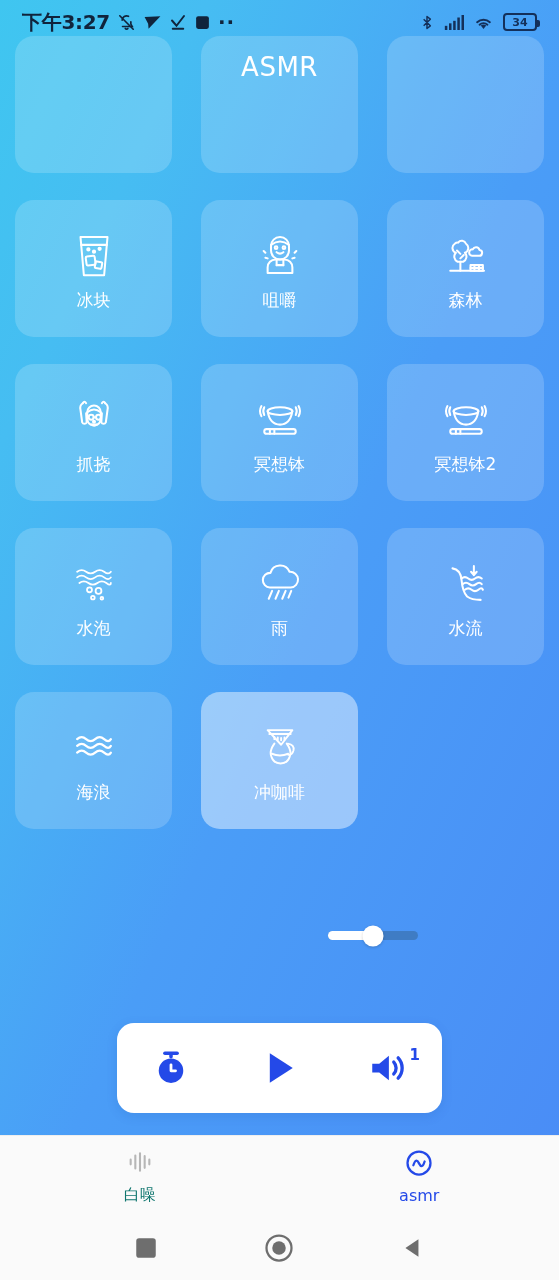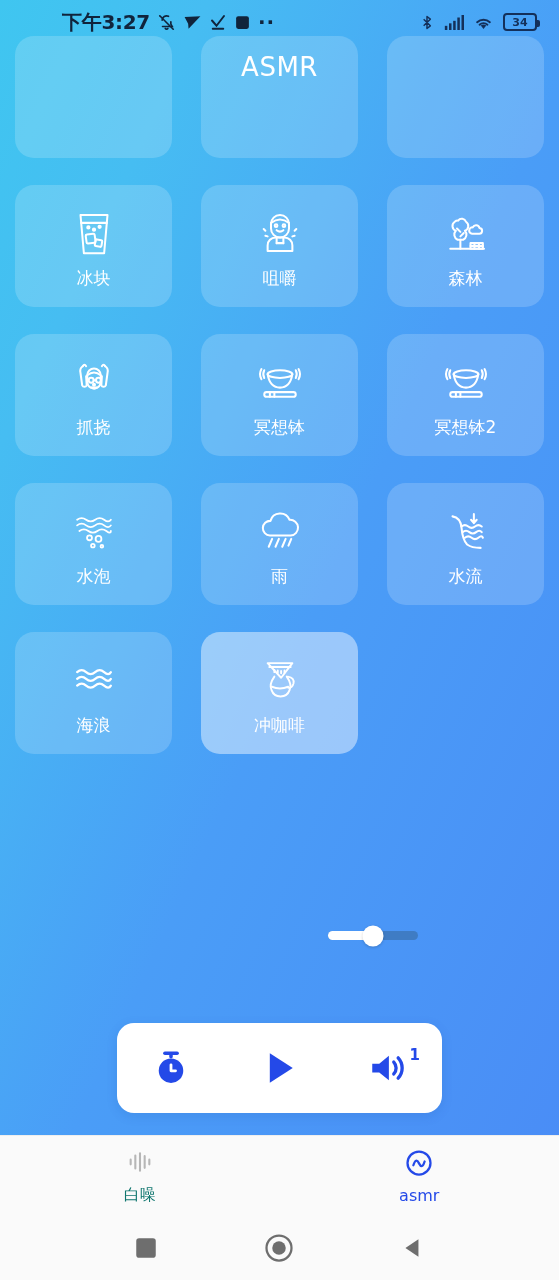--- a/index.html
+++ b/index.html
@@ -13,21 +13,21 @@
     overflow:hidden;
   }
 
   
   #statusbar{
     position:relative; height:44px; display:flex; align-items:center;
     padding:0 22px; color:#0f2a4a;
   }
   #sb-left{ display:flex; align-items:center; gap:7px; }
   #sb-right{ margin-left:auto; display:flex; align-items:center; gap:9px;text-align:right; }
-  .sb-time{ font-size:20px; font-weight:600; letter-spacing:-.3px; color:#10243c;margin-left:40px; }
+  .sb-time{ font-size:20px; font-weight:600; letter-spacing:-.3px; color:#10243c; }
   .sb-ico{ display:block; }
   .dots{ font-size:20px; font-weight:700; line-height:8px; color:#10243c; letter-spacing:1px;}
   .batt{
     position:relative; width:34px; height:18px; border:2px solid #14305a; border-radius:4px;
     display:flex; align-items:center; justify-content:center;
   }
   .batt::after{
     content:""; position:absolute; right:-5px; top:5px; width:3px; height:7px;
     background:#14305a; border-radius:0 2px 2px 0;
   }
@@ -41,21 +41,21 @@
 
   
   #scrollarea{ position:relative; height:925px; }
   #grid{
     position:absolute; left:0; right:0; top:-52px;
     display:grid; grid-template-columns:repeat(3,157px);
     justify-content:center; column-gap:29px; row-gap:27px;
     padding:0 0;
   }
   .card{
-    width:157px; height:122px; border-radius:19px;
+    width:157px; height:137px; border-radius:19px;
     background:rgba(255,255,255,.18);
     display:flex; flex-direction:column; align-items:center; justify-content:center;
     gap:10px; position:relative;
   }
   .card.active{ background:rgba(255,255,255,.45); }
   .card .ico{ width:54px; height:54px; display:flex; align-items:center; justify-content:center; }
   .card .ico svg{ width:100%; height:100%; }
   .card .lbl{
     color:#fff; font-size:17px; line-height:1;
     font-family:"DejaVu Sans","Liberation Sans",sans-serif;

